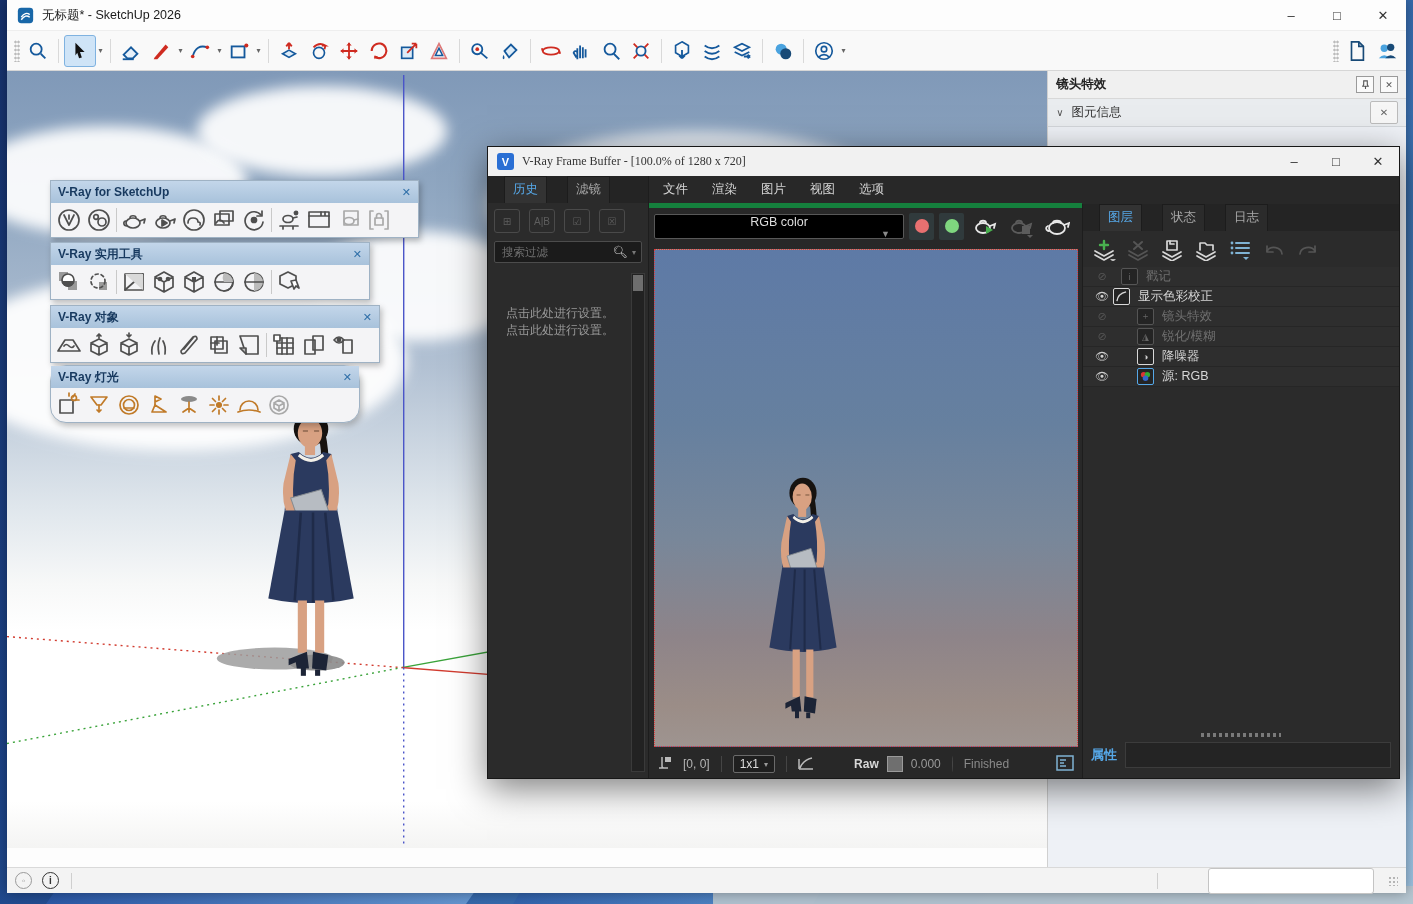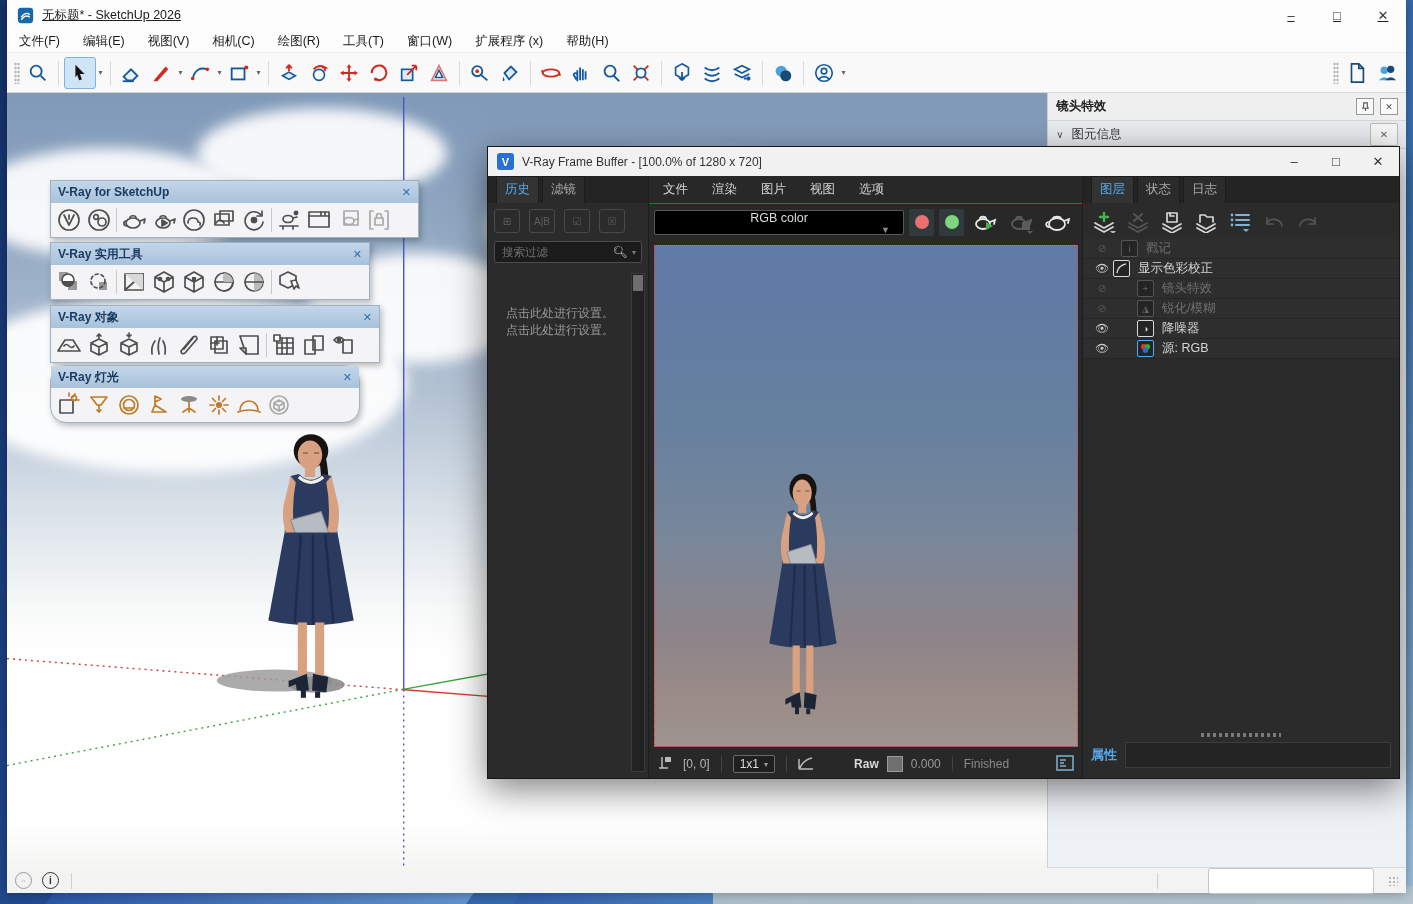--- a/index.html
+++ b/index.html
@@ -6,21 +6,21 @@
   #stage{position:relative;width:1413px;height:904px;overflow:hidden;
     font-family:"Liberation Sans","DejaVu Sans",sans-serif;font-size:12px;color:#222;
     -webkit-font-smoothing:antialiased;}
   .abs{position:absolute;}
   
   #desktop{position:absolute;inset:0;background:linear-gradient(135deg,#16316b 0%,#1d4488 35%,#3f77b8 70%,#9fc3e0 100%);}
   #desktop .ribbon{position:absolute;background:linear-gradient(120deg,#2a57a8,#6fa0d8);opacity:.8;}
   
   #su-window{position:absolute;left:7px;top:0;width:1399px;height:893px;background:#fdfdfd;
      box-shadow:0 0 12px rgba(0,0,0,.35);display:flex;flex-direction:column;}
-  #su-titlebar{height:30px;background:#fdfdfd;display:flex;align-items:center;flex:0 0 auto;text-decoration:underline;}
+  #su-titlebar{height:30px;background:#fdfdfd;display:flex;align-items:center;flex:0 0 auto;}
   #su-logo{width:17px;height:17px;margin:0 8px 0 10px;}
   #su-title{font-size:12.5px;color:#1b1b1b;}
   .win-controls{margin-left:auto;display:flex;height:100%;}
   .win-btn{width:46px;height:100%;display:flex;align-items:center;justify-content:center;color:#333;font-size:13px;}
   #su-menubar{height:22px;display:flex;align-items:center;padding-left:12px;gap:23px;background:#fdfdfd;flex:0 0 auto;font-size:12.5px;color:#1b1b1b;}
   #su-toolbar{height:39px;background:#f9f9f9;border-top:1px solid #eee;border-bottom:1px solid #d6d6d6;display:flex;align-items:center;padding:0 4px;flex:0 0 auto;}
   .tb-grip{width:6px;height:22px;margin:0 3px;background:radial-gradient(#bbb 1px,transparent 1.2px);background-size:3px 4px;}
   .tb-sep{width:1px;height:24px;background:#d9d9d9;margin:0 5px;}
   .tb-ico{width:30px;height:30px;display:flex;align-items:center;justify-content:center;border-radius:3px;position:relative;flex:0 0 auto;}
   .tb-ico svg{width:22px;height:22px;}
@@ -57,58 +57,58 @@
   .vt-ico{width:30px;height:30px;display:flex;align-items:center;justify-content:center;flex:0 0 auto;}
   .vt-ico svg{width:26px;height:26px;stroke:#4f4f4f;fill:none;stroke-width:1.7;stroke-linecap:round;stroke-linejoin:round;}
   .vt-ico.orange svg{stroke:#c07a28;}
   .vt-ico.grey svg{stroke:#a9a9a9;}
   .vt-sep{width:1px;height:24px;background:#c9c9c9;margin:0 2px;}
   
   #vfb{position:absolute;left:487px;top:146px;width:911px;height:631px;background:#282828;border:1px solid #171717;
       box-shadow:0 10px 34px rgba(0,0,0,.5);display:flex;flex-direction:column;}
   #vfb-titlebar{height:29px;background:#f1f1f1;display:flex;align-items:center;flex:0 0 auto;}
   #vfb-logo{width:17px;height:17px;margin:0 8px 0 9px;background:#2a6fd4;border-radius:3px;color:#fff;display:flex;align-items:center;justify-content:center;font-size:11px;font-weight:bold;}
-  #vfb-title{font-size:12px;color:#333;}
+  #vfb-title{font-size:12px;color:#333;font-family:Liberation Serif, serif;}
   #vfb-body{flex:1 1 auto;display:flex;min-height:0;}
   
   #vfb-left{width:160px;border-right:1px solid #1d1d1d;display:flex;flex-direction:column;background:#2b2b2b;}
-  .vfb-tabs{height:27px;display:flex;align-items:flex-end;background:#242424;padding-left:8px;gap:3px;flex:0 0 auto;}
+  .vfb-tabs{height:27px;display:flex;align-items:flex-end;background:#242424;padding-left:16px;gap:20px;flex:0 0 auto;}
   .vfb-tab{padding:4px 8px 5px;font-size:12.5px;color:#a8a8a8;background:#2b2b2b;border:1px solid #1c1c1c;border-bottom:none;}
   .vfb-tab.active{color:#56a8e8;background:#333;}
   #vfb-left-tools{display:flex;align-items:center;padding:6px 6px 4px;gap:9px;flex:0 0 auto;}
   .dico{width:24px;height:22px;display:flex;align-items:center;justify-content:center;color:#5e5e5e;border:1px solid #4a4a4a;border-radius:3px;font-size:10px;}
   #vfb-search{margin:4px 6px;height:20px;background:#1b1b1b;border:1px solid #4c4c4c;border-radius:2px;display:flex;align-items:center;padding:0 5px;flex:0 0 auto;}
   #vfb-search input{flex:1;background:transparent;border:none;outline:none;color:#bbb;font-size:11.5px;width:90px;font-family:inherit;}
   #vfb-search input::placeholder{color:#6f6f6f;}
   #history-area{position:relative;flex:1 1 auto;}
   #history-msg{position:absolute;left:0;right:16px;top:38px;text-align:center;color:#9a9a9a;font-size:12px;line-height:17px;}
   #history-scroll{position:absolute;right:3px;top:6px;bottom:6px;width:12px;background:#222;border:1px solid #3a3a3a;}
   #history-thumb{position:absolute;top:1px;left:1px;right:1px;height:16px;background:#6e6e6e;}
   
   #vfb-center{flex:1 1 auto;display:flex;flex-direction:column;min-width:0;}
-  #vfb-menu{height:27px;display:flex;align-items:center;gap:24px;padding-left:14px;color:#d6d6d6;font-size:12.5px;border-bottom:1px solid #15803d;flex:0 0 auto;}
+  #vfb-menu{height:27px;display:flex;align-items:center;gap:24px;padding-left:14px;color:#d6d6d6;font-size:12.5px;border-bottom:5px solid #15803d;flex:0 0 auto;}
   #vfb-controls{height:36px;display:flex;align-items:center;padding:0 4px 0 5px;flex:0 0 auto;}
   #channel-combo{width:222px;height:23px;background:#000000;border:1px solid #585858;border-radius:2px;display:flex;align-items:center;color:#ddd;font-size:12.5px;padding:0 13px;flex-direction:column;}
   #channel-combo .car{margin-left:auto;color:#8a8a8a;font-size:9px;}
   .dotbtn{width:25px;height:27px;background:#303a3c;display:flex;align-items:center;justify-content:center;margin-left:5px;border-radius:2px;}
   .dot{width:14px;height:14px;border-radius:50%;}
   .vfb-teapots{margin-left:auto;display:flex;align-items:center;gap:10px;padding-right:8px;}
   .teapot{width:26px;height:24px;position:relative;}
   .teapot svg{width:26px;height:24px;fill:none;stroke-width:1.8;stroke-linecap:round;}
   #render-wrap{flex:1 1 auto;position:relative;margin:5px 4px 3px 5px;border:1px dotted #e03c3c;
      background:linear-gradient(180deg,#5e7aa6 0%,#66809f 35%,#78879a 58%,#8e8489 78%,#9b8d87 92%,#9e9490 100%);}
   #vfb-status{height:28px;display:flex;align-items:center;color:#b5b5b5;font-size:12px;padding:0 8px;flex:0 0 auto;}
   .vs-sep{width:1px;height:16px;background:#454545;margin:0 11px;}
   #ratio-box{border:1px solid #6a6a6a;border-radius:2px;padding:1px 6px;color:#ddd;display:flex;align-items:center;gap:5px;background:#1f1f1f;}
   #raw-label{font-weight:bold;color:#d8d8d8;margin-left:32px;}
   #raw-swatch{width:14px;height:14px;background:#6f6f6f;border:1px solid #9a9a9a;margin:0 8px;}
   #vfb-finished{color:#8a8a8a;}
   #vfb-status .right-ico{margin-left:auto;}
   
-  #vfb-right{width:316px;border-left:1px solid #1d1d1d;display:flex;flex-direction:column;background:#2b2b2b;}
+  #vfb-right{width:316px;border-left:1px solid #1d1d1d;display:flex;flex-direction:column;background:#2b2b2b;margin-top:28px;}
   #layer-tools{display:flex;align-items:center;gap:8px;padding:7px 8px 5px;flex:0 0 auto;}
   .lt-ico{width:26px;height:24px;display:flex;align-items:center;justify-content:center;}
   .lt-ico svg{width:24px;height:22px;fill:none;stroke-width:1.7;stroke-linecap:round;stroke-linejoin:round;}
   #layer-list{flex:0 0 auto;}
   .layer-row{height:19px;display:flex;align-items:center;padding-left:8px;background:#2e2e2e;border-bottom:1px solid #262626;font-size:12.5px;}
   .layer-row .eye{width:22px;display:flex;justify-content:center;color:#cfcfcf;font-size:11px;}
   .layer-row.off .eye{color:#555;}
   .layer-row .lic{width:15px;height:15px;border:1px solid #8a8a8a;border-radius:2px;display:flex;align-items:center;justify-content:center;font-size:9px;color:#cfcfcf;margin-right:8px;background:#242424;flex:0 0 auto;}
   .layer-row.off .lic{border-color:#555;color:#666;}
   .layer-row .lbl{color:#d6d6d6;}
@@ -169,31 +169,20 @@
         <path d="M5,12 Q10,5 15,9 M5,15 Q10,8 15,12" stroke="#fff" stroke-width="1.6" fill="none"></path>
       </svg>
       <span id="su-title">无标题* - SketchUp 2026</span>
       <div class="win-controls">
         <div class="win-btn">–</div>
         <div class="win-btn">□</div>
         <div class="win-btn">✕</div>
       </div>
     </div>
 
-    <div id="su-menubar">
-      <span>文件(F)</span>
-      <span>编辑(E)</span>
-      <span>视图(V)</span>
-      <span>相机(C)</span>
-      <span>绘图(R)</span>
-      <span>工具(T)</span>
-      <span>窗口(W)</span>
-      <span>扩展程序 (x)</span>
-      <span>帮助(H)</span>
-    </div>
 
     <div id="su-toolbar">
       <div class="tb-grip"></div>
       <div class="tb-ico">
           <svg viewBox="0 0 24 24">
             <circle cx="10" cy="10" r="6" stroke="#15599c" stroke-width="2" fill="none"></circle>
             <path d="M15 15 L20 20" stroke="#15599c" stroke-width="2"></path>
           </svg>
         </div>
       <div class="tb-sep"></div>

